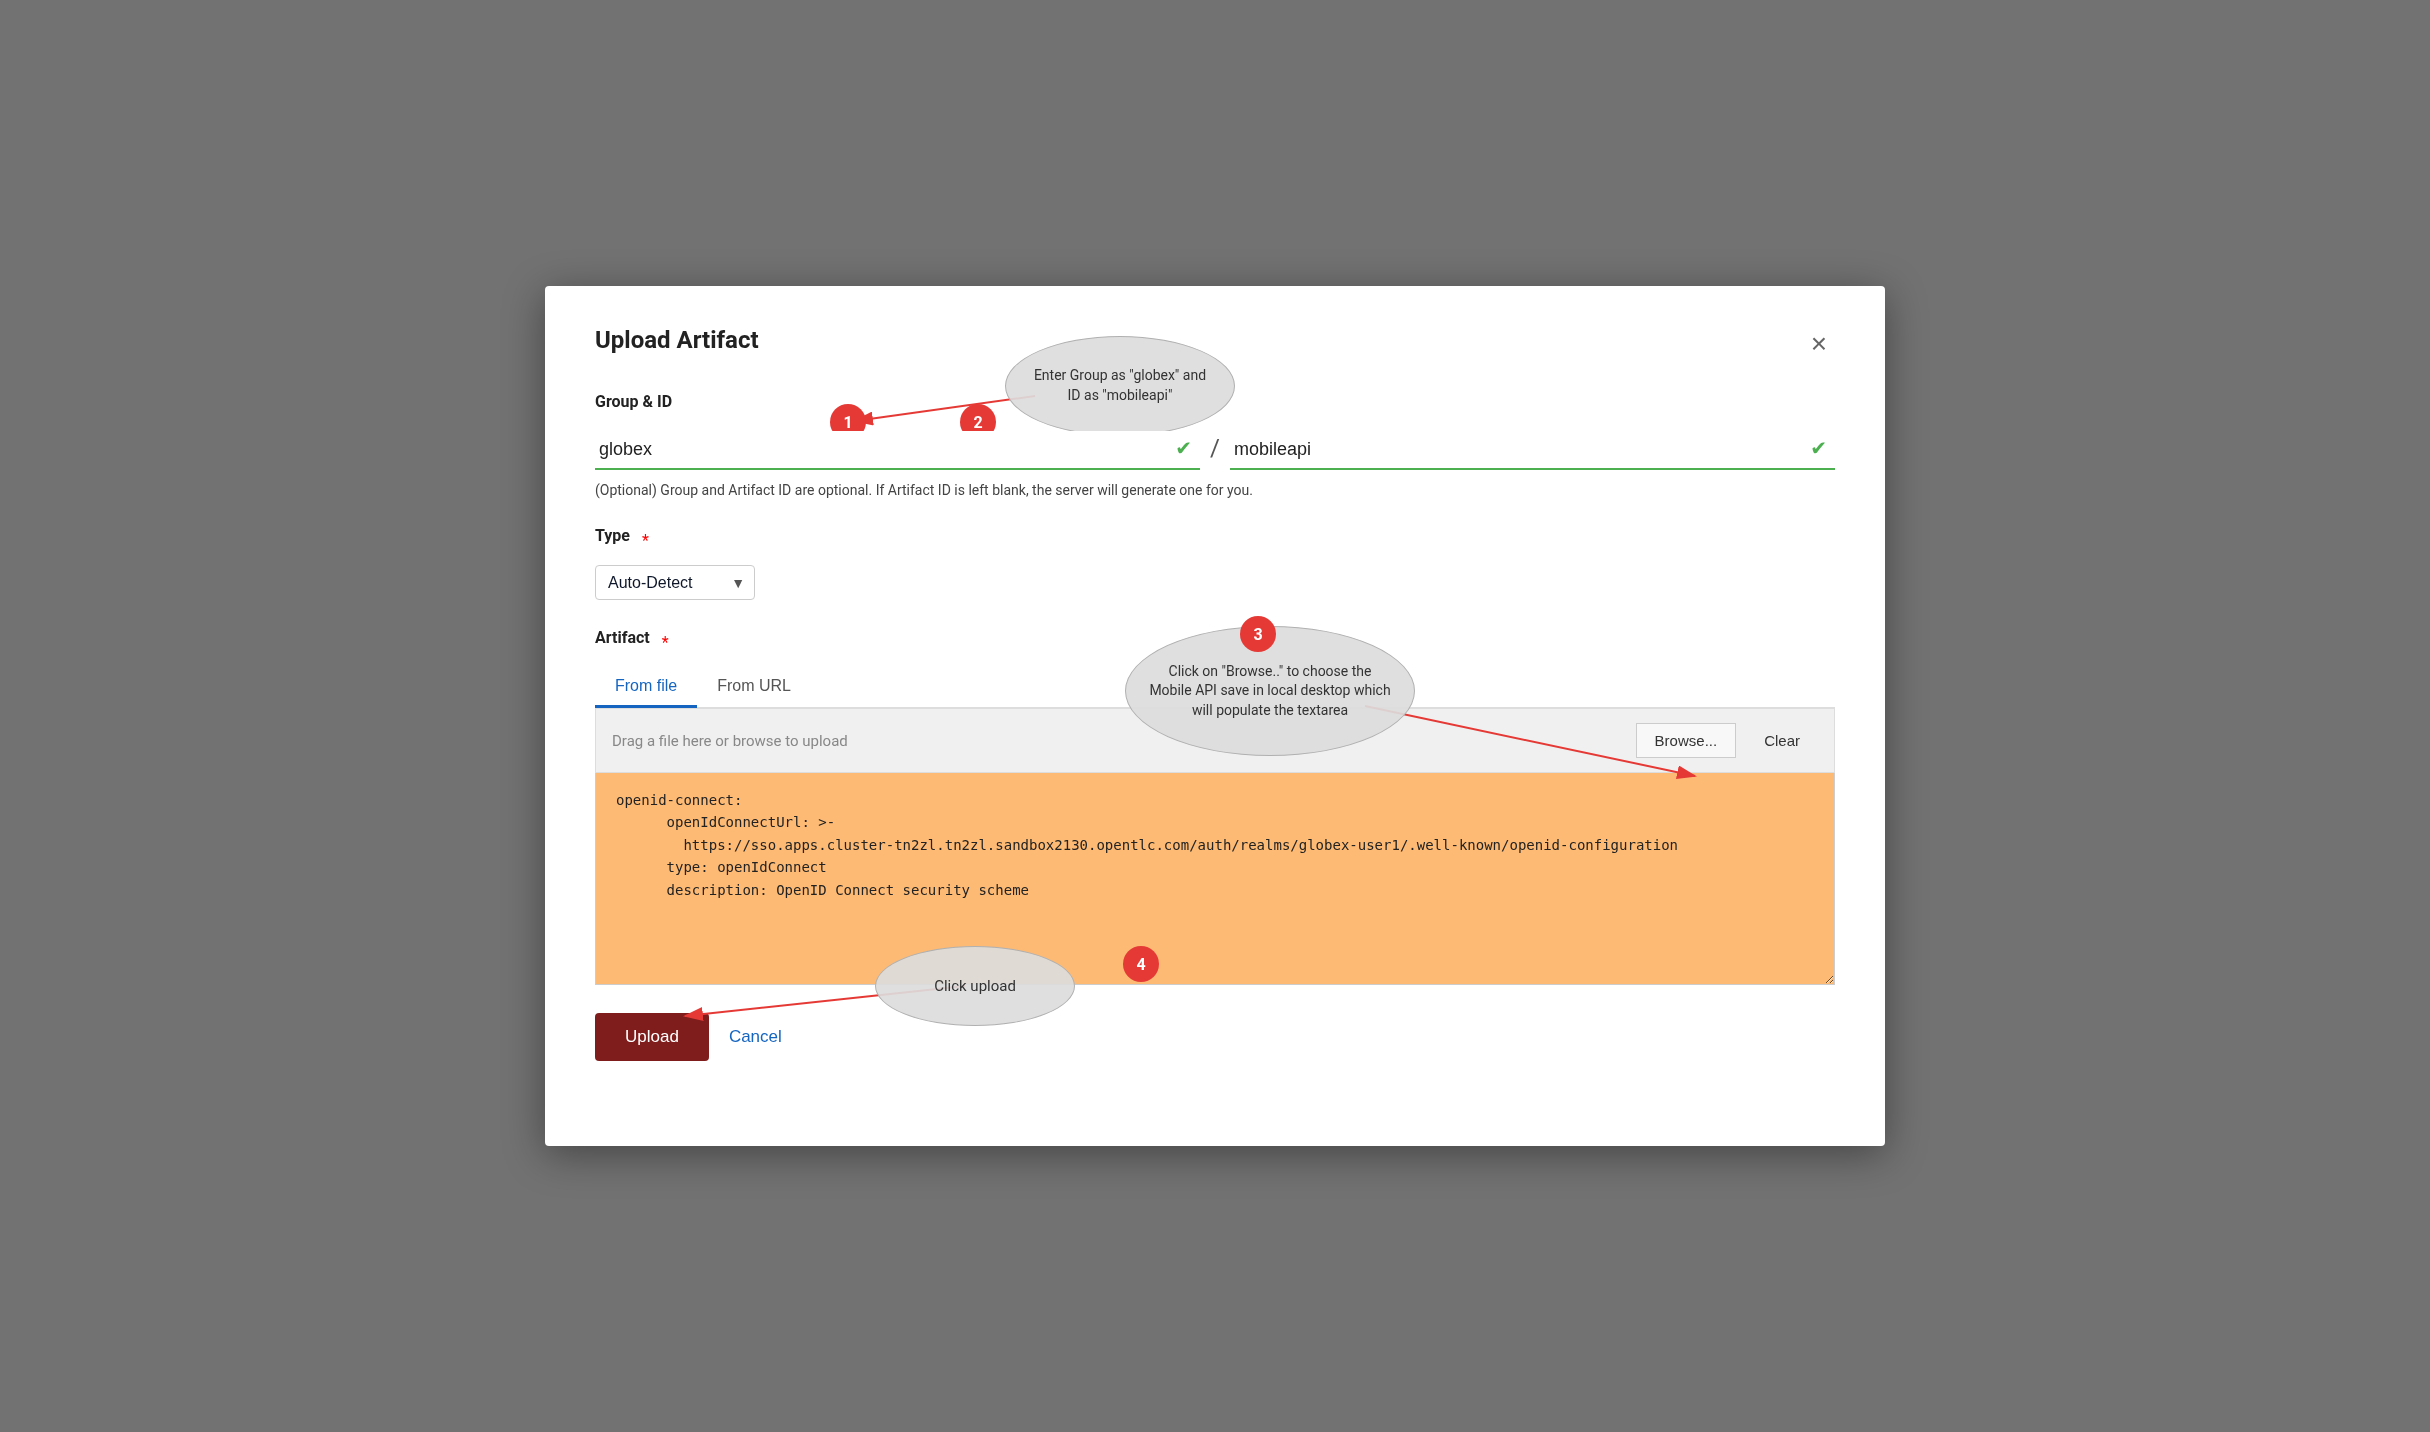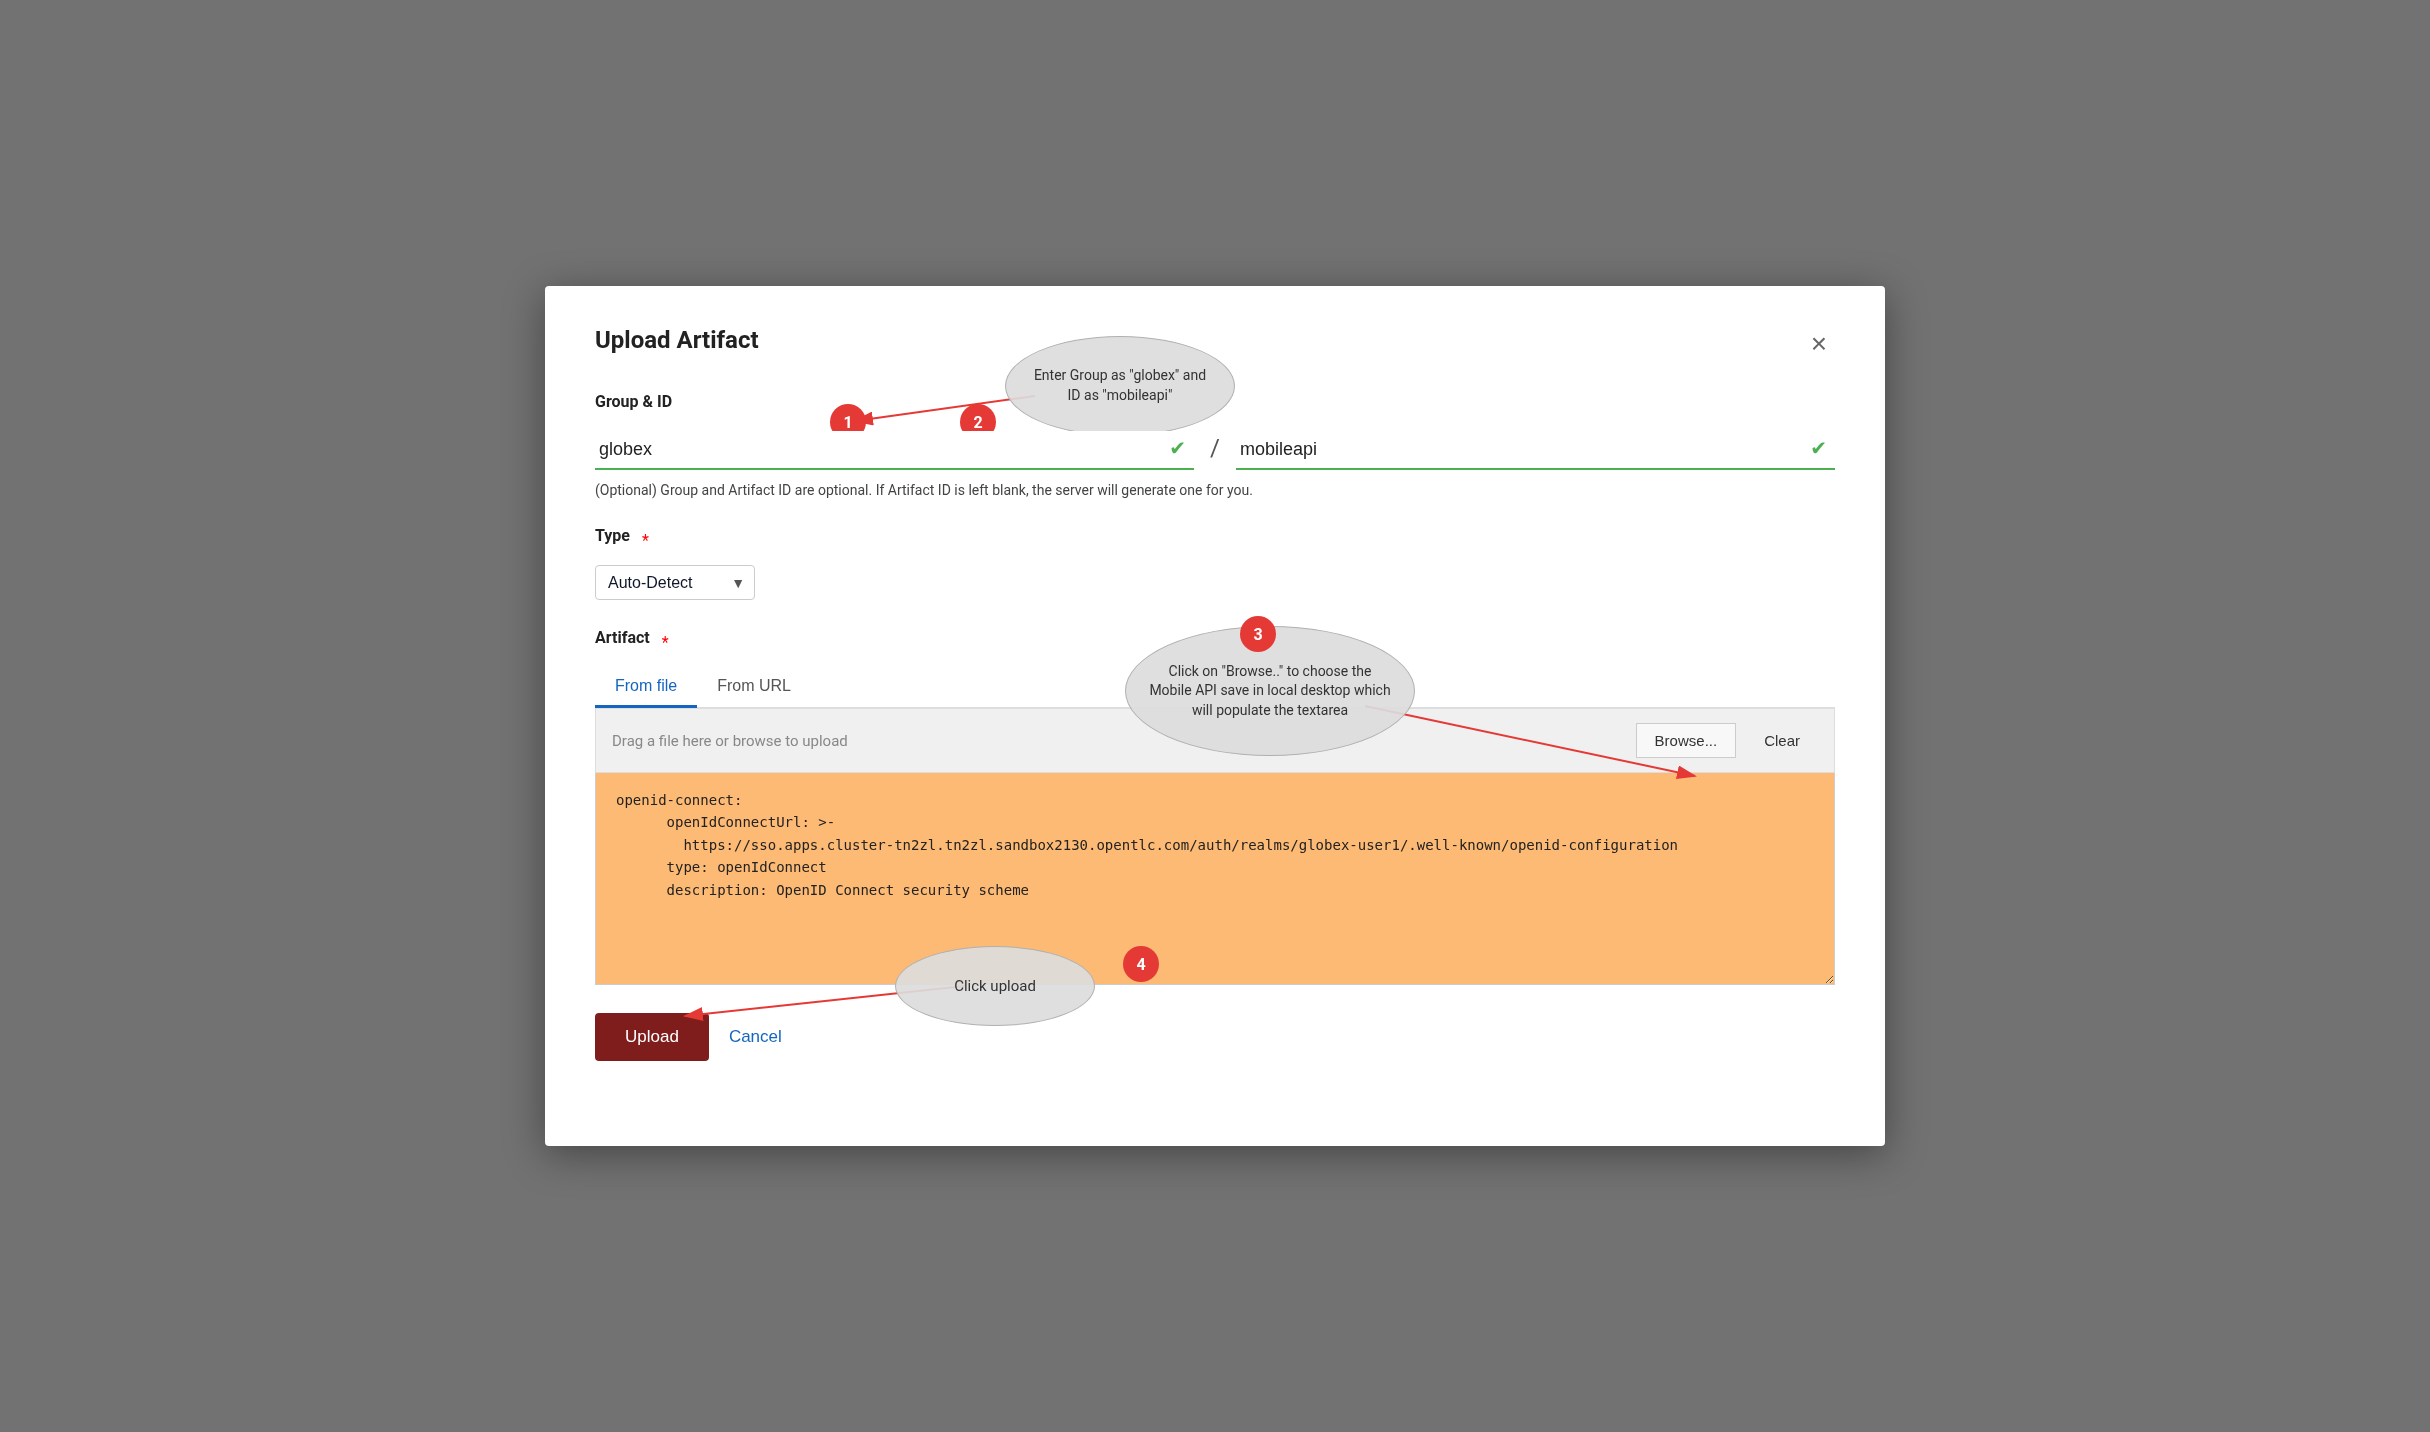--- a/index.html
+++ b/index.html
@@ -64,21 +64,21 @@
     }
 
     .required-star {
       color: red;
       margin-left: 4px;
     }
 
     .group-id-row {
       display: flex;
       align-items: flex-end;
-      gap: 6px;
+      gap: 0;
       margin-bottom: 8px;
     }
 
     .input-wrapper {
       position: relative;
       flex: 1;
     }
 
     .input-wrapper input {
       width: 100%;
@@ -331,21 +331,21 @@
   <div class="callout-bubble" style="width:290px;height:130px;top:340px;left:580px;font-size:14px;">
     <span>Click on "Browse.." to choose the
 Mobile API save in local desktop which will
 populate the textarea</span>
   </div>
 
   <div class="callout-circle" style="top:330px;left:695px;">
     <span>3</span>
   </div>
 
-  <div class="callout-bubble" style="width:200px;height:80px;top:660px;left:350px;font-size:15px;">
+  <div class="callout-bubble" style="width:200px;height:80px;top:660px;left:330px;font-size:15px;">
     <span>Click upload</span>
   </div>
 
   <div class="callout-circle" style="top:660px;left:578px;">
     <span>4</span>
   </div>
 
   <div class="modal-header">
     <h1 class="modal-title">Upload Artifact</h1>
     <button class="close-btn">×</button>

